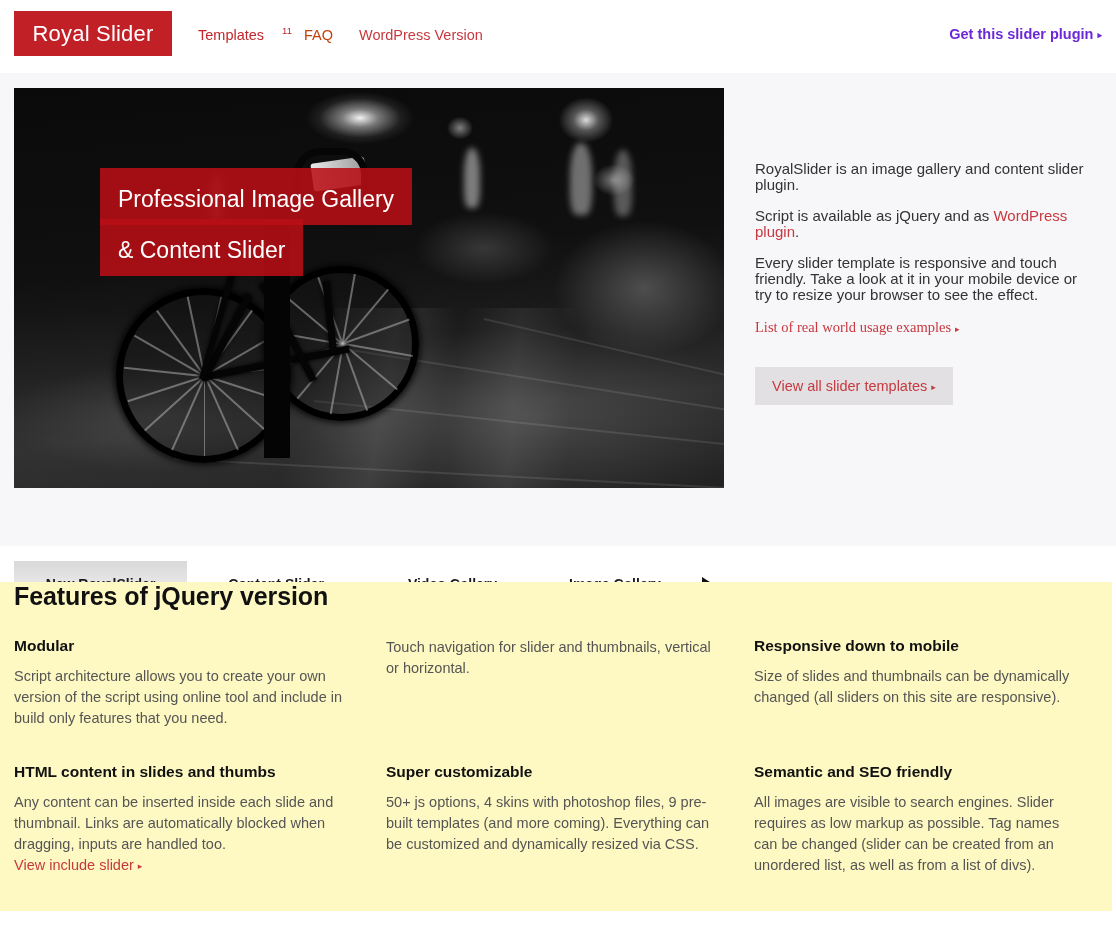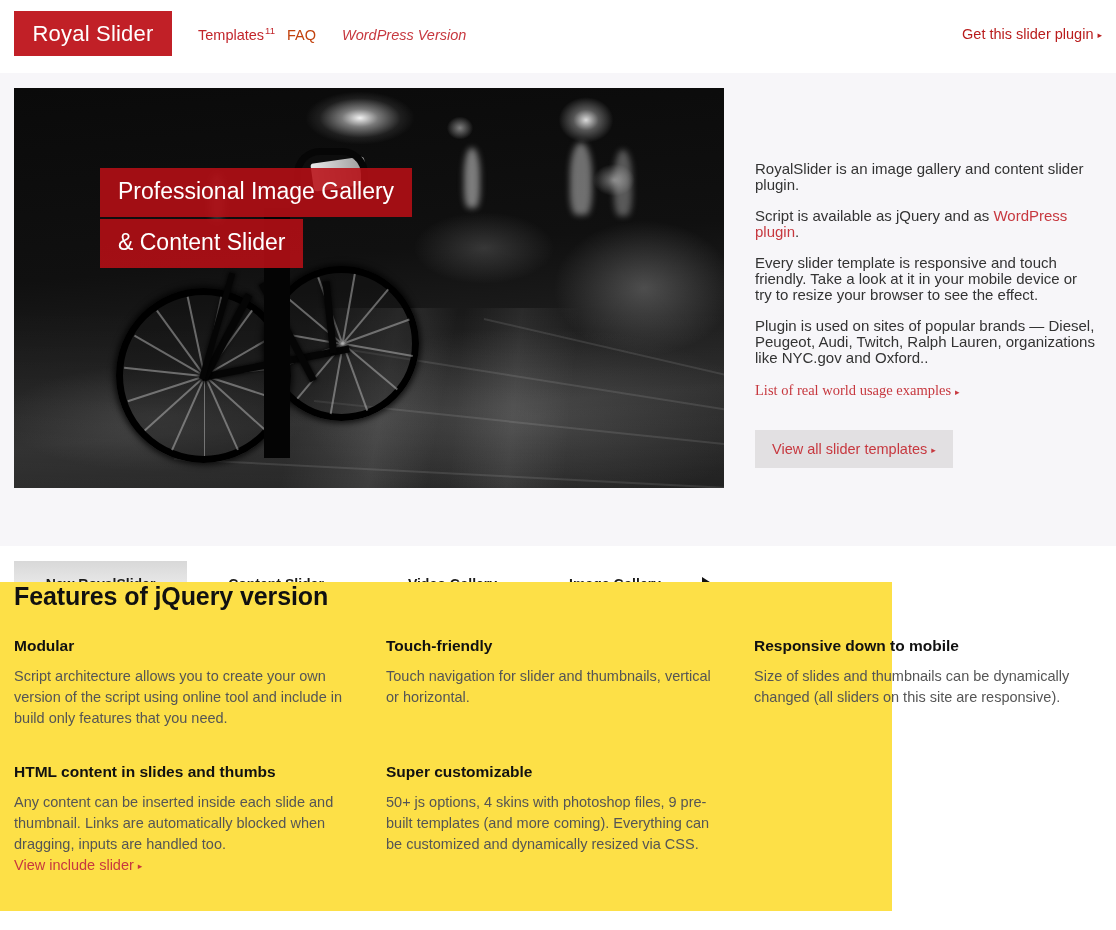--- a/index.html
+++ b/index.html
@@ -46,34 +46,34 @@
     align-items: baseline;
   }
   .nav-item {
     color: #c2252b;
     font-size: 14.5px;
     text-decoration: none;
     white-space: nowrap;
     cursor: pointer;
   }
   .nav-item.faq { color: #c2410c; margin-left: 12px; }
-  .nav-item.wp { color: #c7383f; margin-left: 26px; font-style: italic; }
+  .nav-item.wp { color: #c7383f; margin-left: 26px; }
   .nav-sup {
     font-size: 9.5px;
     vertical-align: super;
     color: #c2252b;
-    margin-left: 1px;
+    margin-left: 18px;
   }
   .header-cta {
     position: absolute;
     right: 14px;
     top: 26px;
-    color: #b91c1c;
-    font-size: 14.5px;
-    font-weight: normal;
+    color: #6d28d9;
+    font-size: 14.5px;
+    font-weight: bold;
     text-decoration: none;
     white-space: nowrap;
     cursor: pointer;
   }
   .arrow-glyph {
     font-size: 9px;
     vertical-align: middle;
     margin-left: 4px;
     display: inline-block;
   }
@@ -172,21 +172,21 @@
     filter: blur(3px);
   }
 
   
   .caption {
     position: absolute;
     background: rgba(183, 15, 22, 0.88);
     color: #ffffff;
     font-size: 23px;
     line-height: 1;
-    padding: 12px 18px 14px 18px;
+    padding: 20px 18px 14px 18px;
     white-space: nowrap;
   }
   .caption.one { left: 86px; top: 80px; }
   .caption.two { left: 86px; top: 131px; }
 
   
   .tabs {
     position: absolute;
     left: 14px;
     top: 488px;
@@ -261,22 +261,22 @@
     font-size: 14.5px;
     padding: 11px 17px;
     text-decoration: none;
     cursor: pointer;
     white-space: nowrap;
   }
 
   
   .features {
     position: relative;
-    width: 892px;
-    background: #fde047;
+    width: 1112px;
+    background: #fef9c3;
     padding: 0 14px;
   }
   .features h2 {
     font-size: 25px;
     font-weight: bold;
     color: #111111;
     margin-top: 36px;
     margin-bottom: 26px;
     letter-spacing: -0.1px;
   }
@@ -397,53 +397,55 @@
     <div class="tab t3">Image Gallery</div>
     <div class="tab-next">
       <span class="tri-right"></span>
     </div>
   </div>
 
   <div class="info">
     <p>RoyalSlider is an image gallery and content slider plugin.</p>
     <p><span>Script is available as jQuery and as </span><a class="link">WordPress plugin</a><span>.</span></p>
     <p>Every slider template is responsive and touch friendly. Take a look at it in your mobile device or try to resize your browser to see the effect.</p>
-    <p>Plugin is used on sites of popular brands — Diesel, Peugeot, Audi, Twitch, Ralph Lauren, organizations like NYC.gov and Oxford..</p>
     <a class="list-link"><span>List of real world usage examples</span><span class="arrow-glyph">▸</span></a>
     <div>
       <a class="btn-templates"><span>View all slider templates</span><span class="arrow-glyph">▸</span></a>
     </div>
   </div>
 </div>
 
 <div class="features">
   <h2>Features of jQuery version</h2>
   <div class="feat-grid">
 
     <div class="feat">
       <h3>Modular</h3>
       <p>Script architecture allows you to create your own version of the script using online tool and include in build only features that you need.</p>
     </div>
 
     <div class="feat">
-      <h3>Touch-friendly</h3>
       <p>Touch navigation for slider and thumbnails, vertical or horizontal.</p>
     </div>
 
     <div class="feat">
       <h3>Responsive down to mobile</h3>
       <p>Size of slides and thumbnails can be dynamically changed (all sliders on this site are responsive).</p>
     </div>
 
     <div class="feat">
       <h3>HTML content in slides and thumbs</h3>
       <p>Any content can be inserted inside each slide and thumbnail. Links are automatically blocked when dragging, inputs are handled too.</p>
       <a class="feat-link"><span>View include slider</span><span class="arrow-glyph">▸</span></a>
     </div>
 
     <div class="feat">
       <h3>Super customizable</h3>
       <p>50+ js options, 4 skins with photoshop files, 9 pre-built templates (and more coming). Everything can be customized and dynamically resized via CSS.</p>
     </div>
 
+    <div class="feat">
+      <h3>Semantic and SEO friendly</h3>
+      <p>All images are visible to search engines. Slider requires as low markup as possible. Tag names can be changed (slider can be created from an unordered list, as well as from a list of divs).</p>
+    </div>
 
   </div>
 </div>
 
 </body></html>

